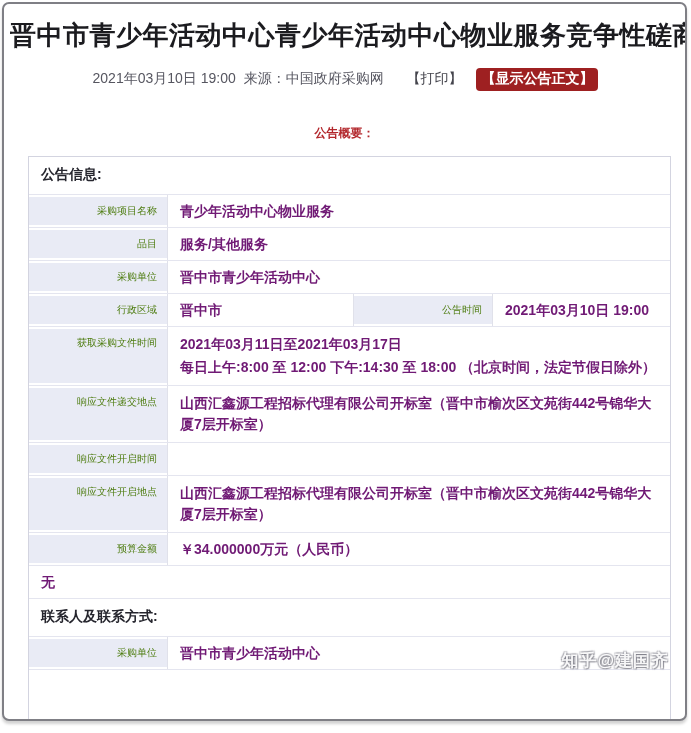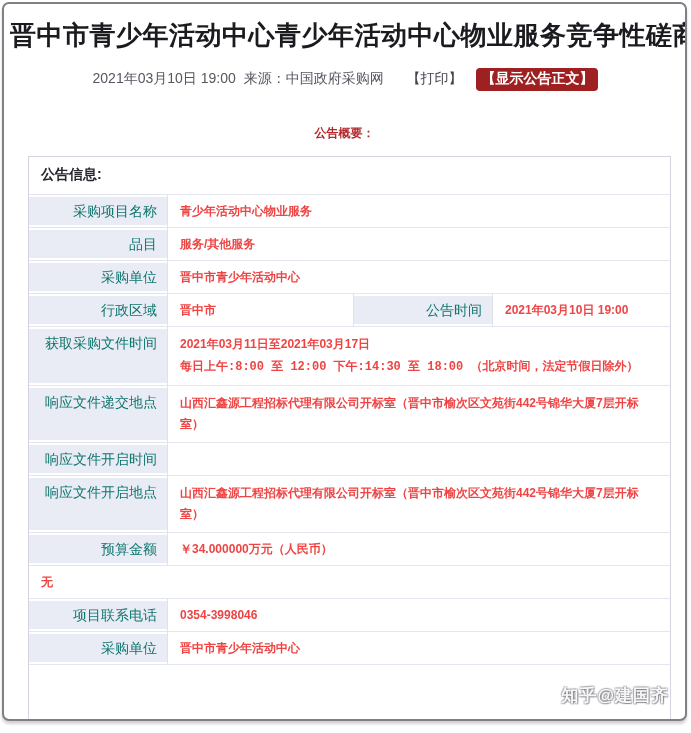--- a/index.html
+++ b/index.html
@@ -35,34 +35,34 @@
   }
   .t-row { display:grid; border-bottom:1px solid #e4e5ef; }
   .t-row.kv  { grid-template-columns:139px 1fr; }
   .t-row.kv2 { grid-template-columns:139px 185px 140px 1fr; }
   .t-row.section { grid-template-columns:1fr; }
   .sec-cell {
     padding:9px 12px 10px 12px; font-size:14px; font-weight:bold;
     color:#26262e; background:#fff;
   }
   .cell-label {
-    background:#e9ebf5; text-align:right; color:#0f766e; font-size:14px;
+    background:#e9ebf5; text-align:right; color:#4d7c0f; font-size:10px;
     padding:7px 10px 7px 4px; line-height:18px;
     box-shadow:inset 0 2px 0 #ffffff, inset 0 -2px 0 #ffffff;
     border-right:1px solid #e0e1ea;
   }
   .cell-label.second { border-left:1px solid #e0e1ea; }
   .cell-value {
-    background:#fff; color:#ef4444; font-size:12px; font-weight:bold;
+    background:#fff; color:#701a75; font-size:14px; font-weight:bold;
     padding:7px 12px; line-height:18px;
   }
   .cell-value.multi { line-height:21px; }
-  .cell-value .line2 { margin-top:2px;font-family:Liberation Mono, monospace; }
+  .cell-value .line2 { margin-top:2px; }
   .watermark {
-    position:absolute; right:16px; top:680px; font-size:17px;
+    position:absolute; right:16px; top:645px; font-size:17px;
     letter-spacing:1px; color:rgba(255,255,255,0.92); font-weight:bold;
     text-shadow:1px 1px 1px rgba(110,110,122,0.65),
                 -1px -1px 1px rgba(110,110,122,0.4),
                 1px -1px 1px rgba(110,110,122,0.4),
                 -1px 1px 1px rgba(110,110,122,0.4);
     pointer-events:none; z-index:5;
   }
 </style>
 </head>
 <body>
@@ -132,26 +132,25 @@
 
     <div class="t-row kv">
       <div class="cell-label">预算金额</div>
       <div class="cell-value">￥34.000000万元（人民币）</div>
     </div>
 
     <div class="t-row kv">
       <div class="cell-value">无</div>
     </div>
 
+    <div class="t-row section">
+      <div class="sec-cell">联系人及联系方式:</div>
+    </div>
 
 
-    <div class="t-row kv">
-      <div class="cell-label">项目联系电话</div>
-      <div class="cell-value">0354-3998046</div>
-    </div>
 
     <div class="t-row kv">
       <div class="cell-label">采购单位</div>
       <div class="cell-value">晋中市青少年活动中心</div>
     </div>
 
   </div>
 
   <div class="watermark">知乎@建国齐</div>
 </div>

